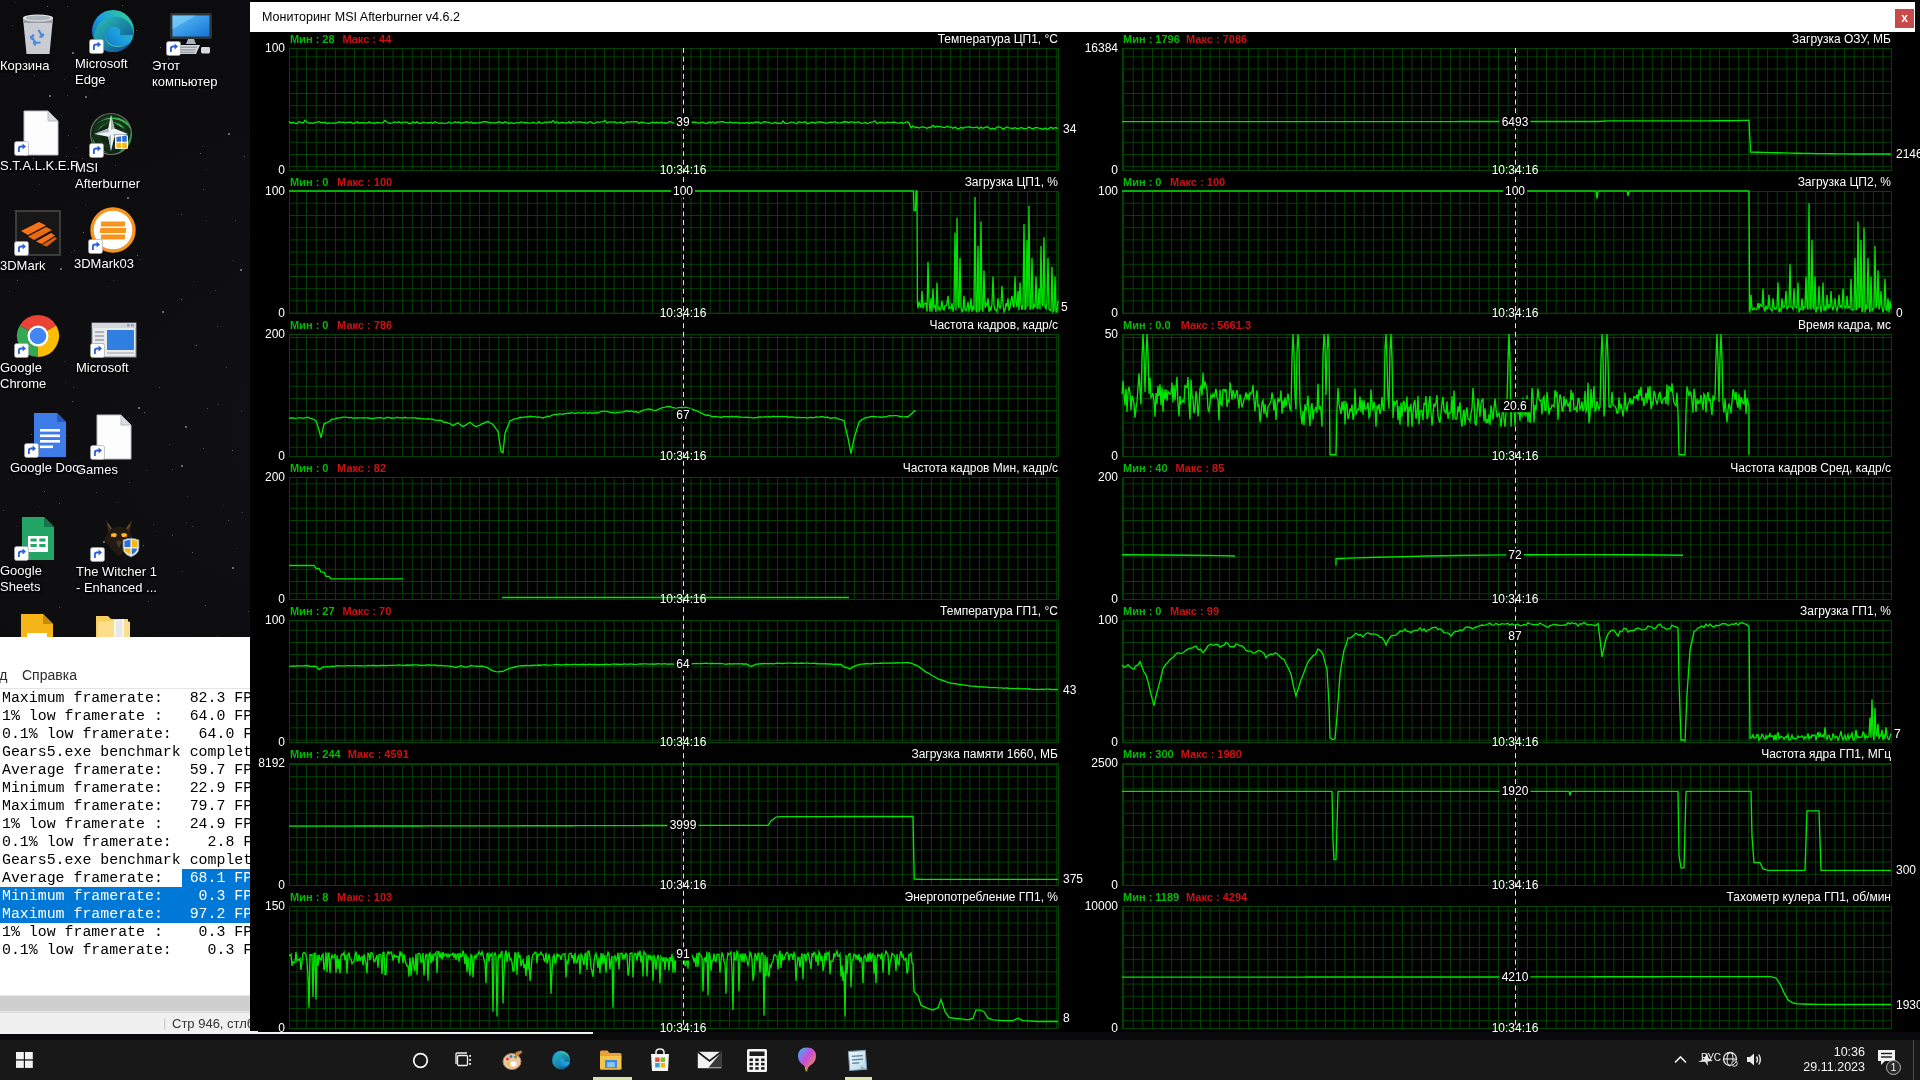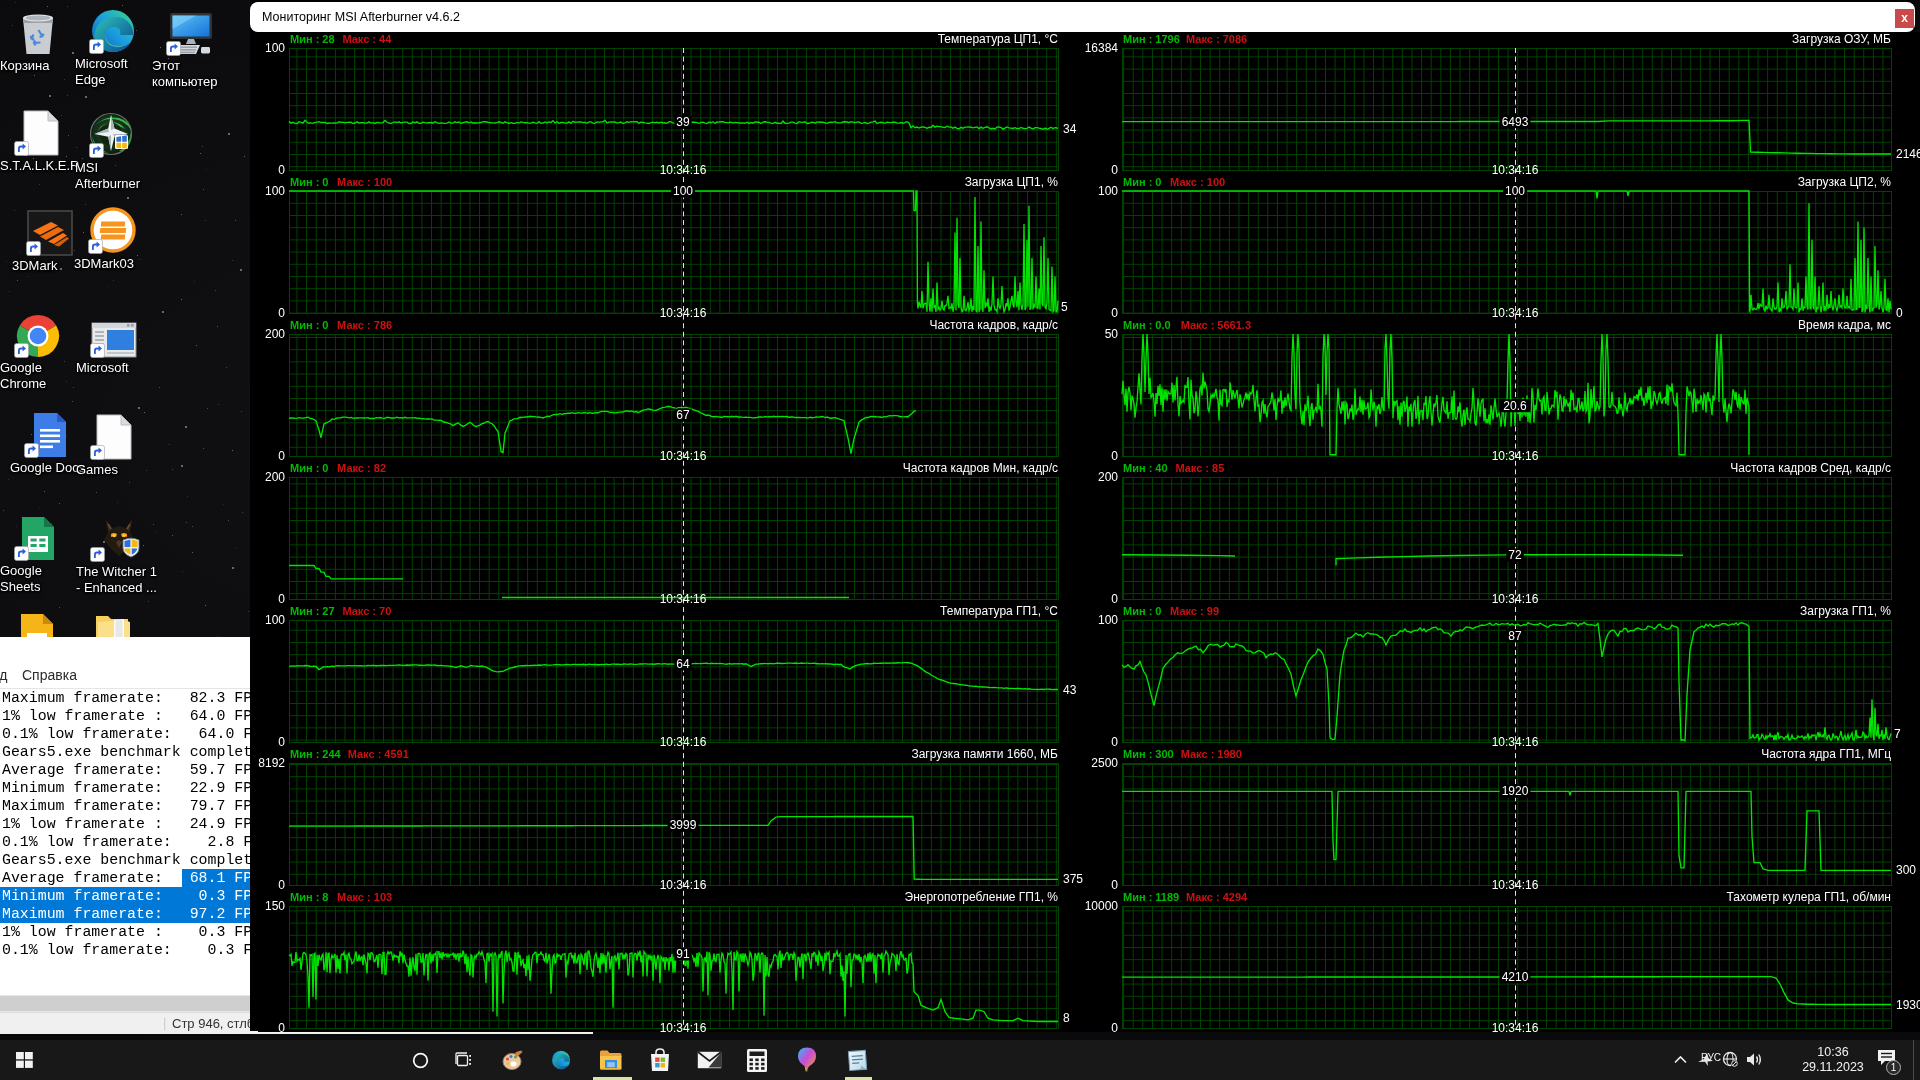--- a/index.html
+++ b/index.html
@@ -24,21 +24,21 @@
   font-size:14.9px; line-height:18px; color:#000; white-space:pre; }
 #nptext .sel { color:#fff; }
 .hl { position:absolute; background:#0078d7; }
 #npscroll { position:absolute; left:0; top:358px; width:100%; height:17px; background:#e8e8e8; }
 #npthumb { position:absolute; left:0px; top:1px; width:410px; height:15px; background:#cfcfcf; }
 #npstatus { position:absolute; left:0; top:375px; width:100%; height:22px; background:#f0f0f0;
   border-top:1px solid #dcdcdc; font-size:13px; color:#333; }
 #monitor { position:absolute; left:250px; top:0; width:1665px; height:1031px; background:#000;
   border-top:1px solid #000; }
 #mtitle { position:absolute; left:0; top:1px; width:100%; height:30px; background:#fff;
-  font-size:12.5px; color:#000;border-radius:8px; }
+  font-size:12.5px; color:#000; }
 #mtitle span { position:absolute; left:12px; top:8px; }
 #mclose { position:absolute; left:1645px; top:7px; width:19px; height:19px; background:#c84a4a;
   color:#fff; font-size:12px; font-weight:bold; text-align:center; line-height:18px; }
 #mcontent { position:absolute; left:8px; top:31px; width:1665px; height:1000px; background:#000; }
 #taskbar { position:absolute; left:0; top:1040px; width:1920px; height:40px; background:#181818; }
 .tbi { position:absolute; }
 #searchbox { position:absolute; left:48px; top:0px; width:351px; height:39px; background:#f4f4f4;
   border:1px solid #404040; display:flex; align-items:center;
   font-size:15px; color:#1f1f1f; }
 .trtxt { position:absolute; color:#f2f2f2; }
@@ -169,21 +169,21 @@
       <svg class="sc" width="15" height="15" viewBox="0 0 15 15">
         <rect x="0.5" y="0.5" width="14" height="14" rx="2" fill="#fff" stroke="#9aa0a6" stroke-width="0.6"></rect>
         <path d="M4 11 L4 7.2 Q4 4.6 7.2 4.6 L8.6 4.6 L8.6 2.6 L12 5.6 L8.6 8.6 L8.6 6.6 L7 6.6 Q5.8 6.6 5.8 8 L5.8 11 Z" fill="#2b5fd9"></path>
       </svg>
     </div>
     <div class="lbl">
       <div>MSI</div>
       <div>Afterburner</div>
     </div>
   </div>
-<div class="dicon" style="left:12px;top:208px;width:75px">
+<div class="dicon" style="left:0px;top:208px;width:75px">
     <div class="ig">
       <svg width="46" height="46" viewBox="0 0 46 46">
 <rect x="1" y="1" width="44" height="44" fill="#171717" stroke="#484848" stroke-width="1.6"></rect>
 <path d="M6 21 L24 12 L31 15.5 L13 25 Z" fill="#f97316"></path>
 <path d="M13 26.5 L31 17 L37 20 L19 30 Z" fill="#ea6a0e"></path>
 <path d="M21 31.5 L36 23 L40 25.5 L27 34 Z" fill="#f97316"></path>
 <path d="M27 35 L40 27 L42 28.5 L32 36.5 Z" fill="#d85f0a"></path>
 </svg>
       <svg class="sc" width="15" height="15" viewBox="0 0 15 15">
         <rect x="0.5" y="0.5" width="14" height="14" rx="2" fill="#fff" stroke="#9aa0a6" stroke-width="0.6"></rect>
@@ -672,21 +672,21 @@
 <line x1="1.5" y1="8" x2="14.5" y2="8" stroke="#e8e8e8" stroke-width="1.1"></line>
 <circle cx="12.5" cy="12.5" r="3.6" fill="#191919"></circle>
 <circle cx="12.5" cy="12.5" r="2.8" fill="none" stroke="#e8e8e8" stroke-width="1"></circle>
 <line x1="10.6" y1="14.4" x2="14.4" y2="10.6" stroke="#e8e8e8" stroke-width="1"></line>
     </svg>
 <svg class="tbi" style="left:1746px;top:12px" width="18" height="15" viewBox="0 0 18 15">
 <path d="M1 5 L4 5 L8 1.5 L8 13.5 L4 10 L1 10 Z" fill="#e8e8e8"></path>
 <path d="M10.5 4.5 Q12.5 7.5 10.5 10.5 M12.8 2.5 Q15.8 7.5 12.8 12.5" fill="none" stroke="#e8e8e8" stroke-width="1.4"></path>
     </svg>
 <div class="trtxt" style="left:1701px;top:12px;font-size:10px">РУС</div>
-<div class="trtxt" style="left:1801px;top:5px;width:64px;text-align:center;line-height:15px;font-size:12.5px">10:36<br>29.11.2023</div>
+<div class="trtxt" style="left:1801px;top:5px;width:64px;text-align:right;line-height:15px;font-size:12.5px">10:36<br>29.11.2023</div>
 <svg class="tbi" style="left:1877px;top:9px" width="19" height="17" viewBox="0 0 19 17">
 <path d="M1 1 L18 1 L18 12 L8 12 L4 16 L4 12 L1 12 Z" fill="#f2f2f2"></path>
 <line x1="4" y1="4.5" x2="15" y2="4.5" stroke="#191919" stroke-width="1.4"></line>
 <line x1="4" y1="8" x2="15" y2="8" stroke="#191919" stroke-width="1.4"></line>
     </svg>
 <div style="position:absolute;left:1886px;top:20px;width:15px;height:15px;border-radius:50%;background:#2a2a2a;border:1.6px solid #b5b5b5;color:#fff;font-size:10px;text-align:center;line-height:14px">1</div>
 <div style="position:absolute;left:1913px;top:0;width:1px;height:40px;background:#4a4a4a"></div>
 </div>
 
 </body></html>

